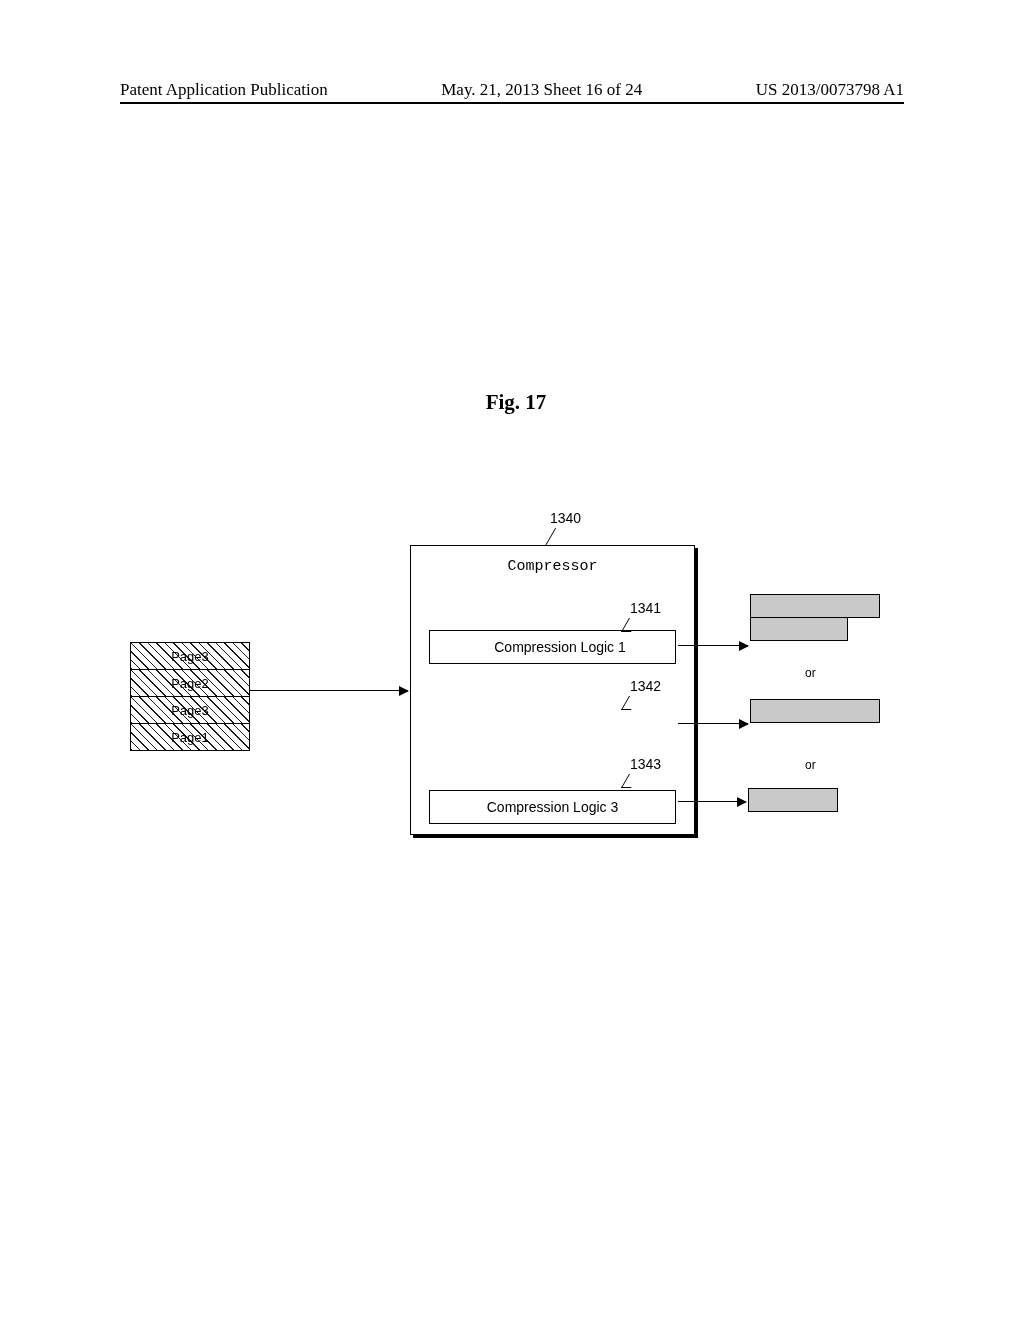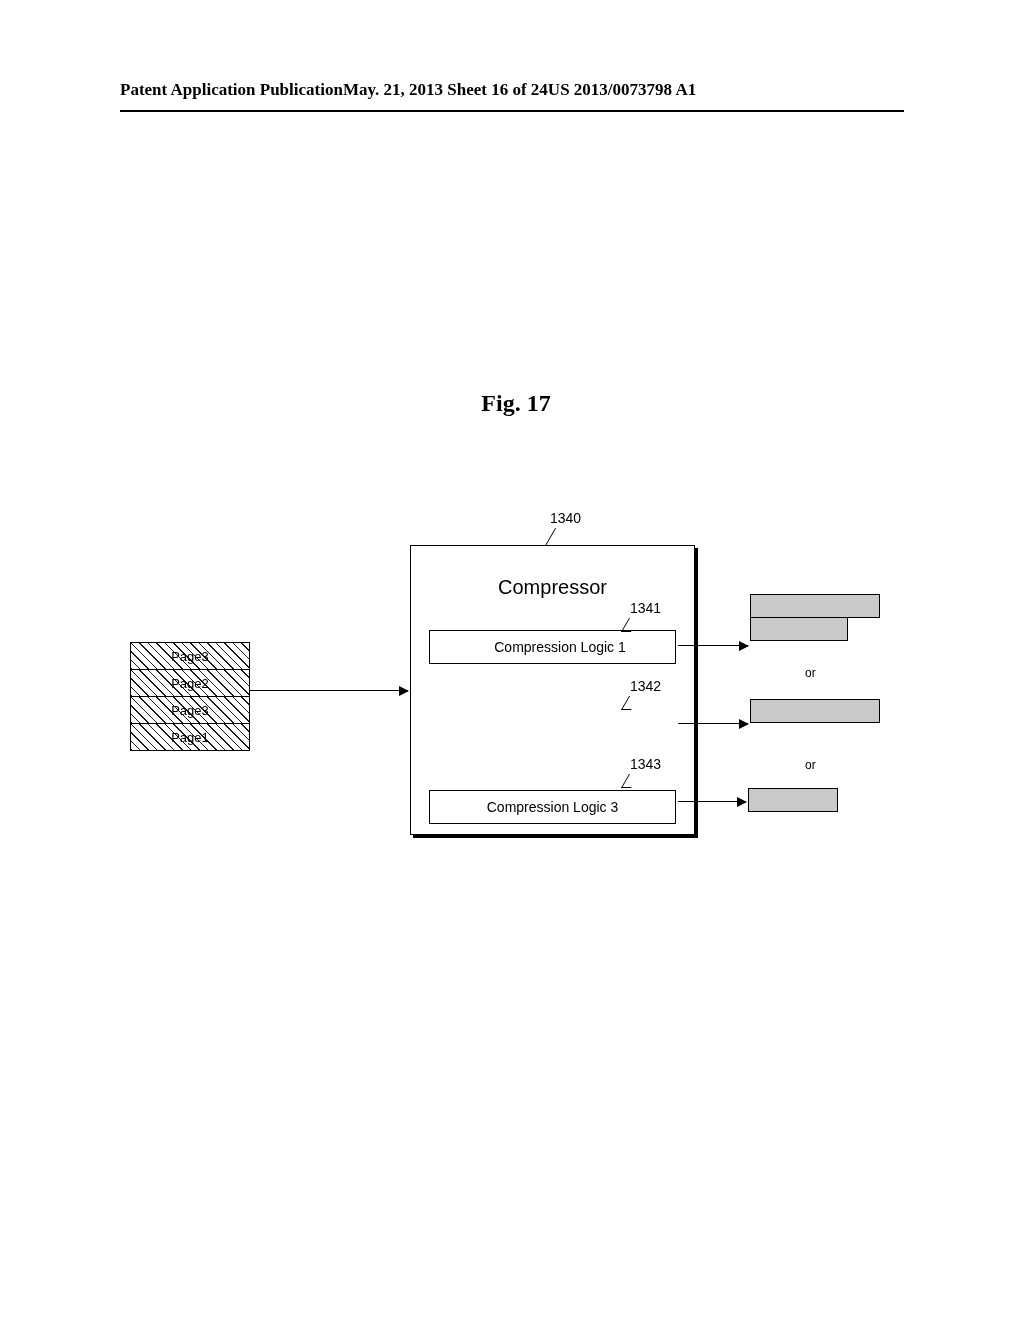--- a/index.html
+++ b/index.html
@@ -6,33 +6,34 @@
   html, body { width: 1024px; height: 1320px; background: #fff; font-family: "Times New Roman", serif; }
   
   .page { position: relative; width: 1024px; height: 1320px; }
   
   .header {
     position: absolute;
     top: 80px;
     left: 120px;
     right: 120px;
     display: flex;
+    justify-content: space-between;
     font-size: 17px;
-    font-weight: bold;
+    font-weight: normal;
     border-bottom: 2px solid #000;
-    padding-bottom: 10px;
+    padding-bottom: 2px;
   }
   
   .fig-title {
     position: absolute;
     top: 390px;
     left: 8px;
     right: 0;
     text-align: center;
-    font-size: 24px;
+    font-size: 21px;
     font-weight: bold;
   }
   
   .diagram {
     position: absolute;
     top: 500px;
     left: 120px;
     right: 120px;
     height: 400px;
     font-family: Arial, sans-serif;
@@ -72,23 +73,24 @@
     left: 290px;
     top: 45px;
     width: 285px;
     height: 290px;
     border: 1.5px solid #000;
     box-shadow: 3px 3px 0 #000;
     padding: 10px;
   }
   .compressor-title {
     text-align: center;
-    font-size: 20px;
-    margin-top: 20px;
+    font-size: 15px;
+    margin-top: 2px;
     margin-bottom: 6px;
+    font-family: Liberation Mono, monospace;
   }
   .logic-box {
     border: 1px solid #000;
     height: 34px;
     display: flex;
     align-items: center;
     justify-content: center;
     font-size: 14px;
     position: absolute;
     left: 18px;

